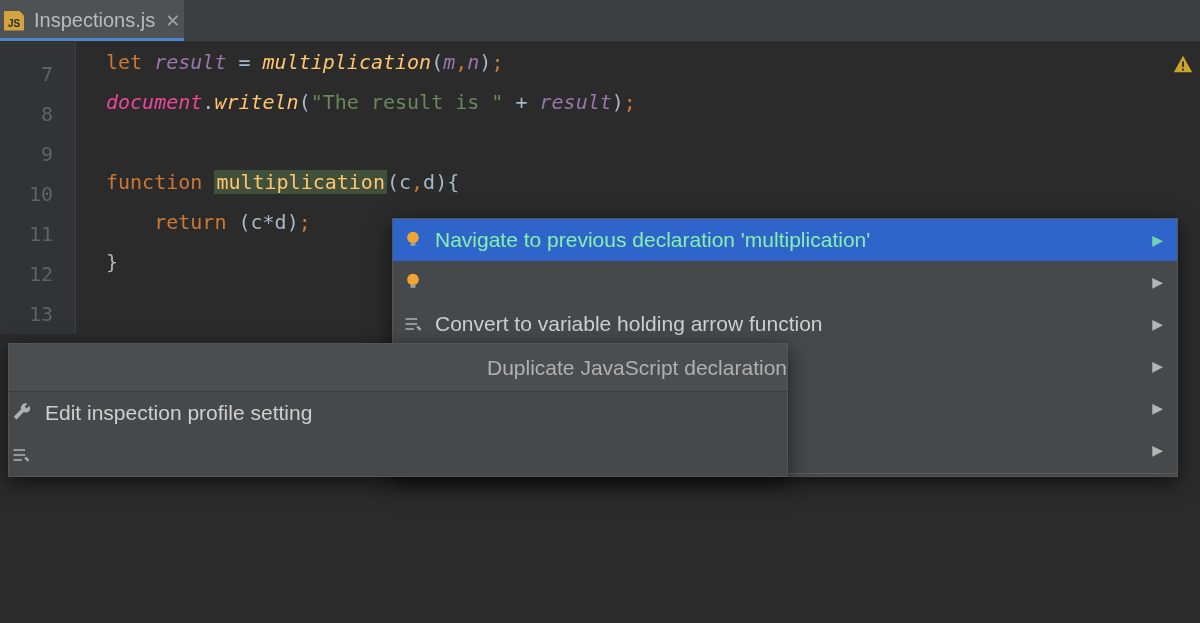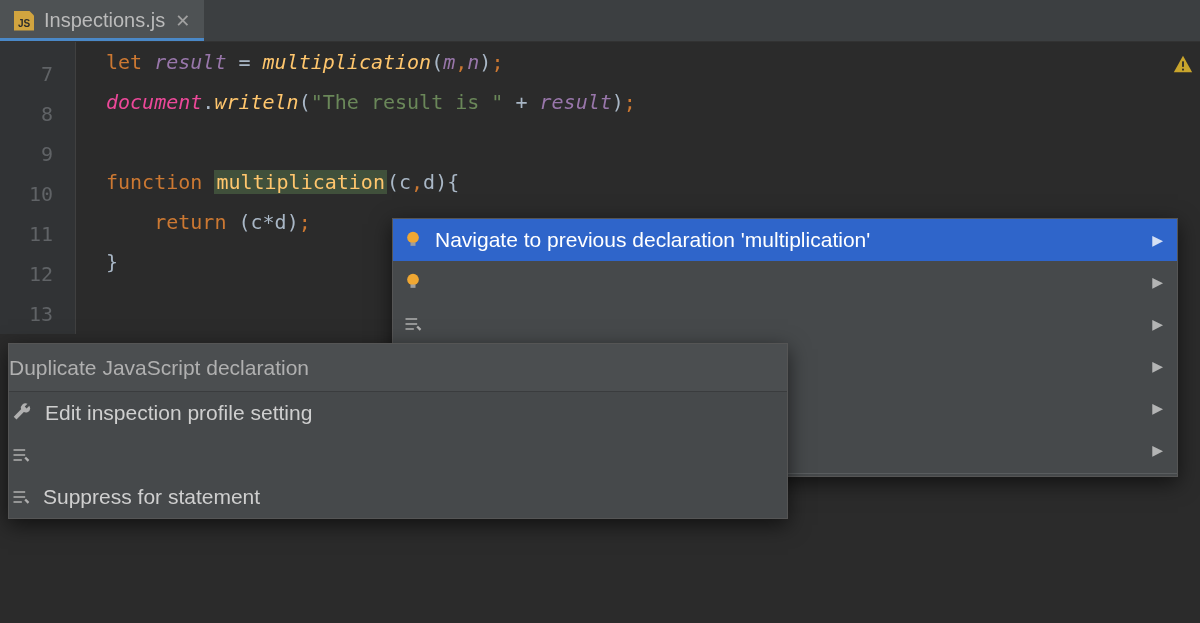--- a/index.html
+++ b/index.html
@@ -18,21 +18,21 @@
   .tab-bar {
     display: flex;
     background: #3c3f41;
     height: 42px;
     border-bottom: 1px solid #323232;
   }
   .tab {
     display: flex;
     align-items: center;
     gap: 10px;
-    padding: 0 14px;
+    padding: 0 4px;
     background: #4e5254;
     color: #bbbbbb;
     font-family: "Segoe UI", sans-serif;
     font-size: 20px;
     position: relative;
   }
   .tab::after {
     content: "";
     position: absolute;
     bottom: 0; left: 0; right: 0;
@@ -125,21 +125,21 @@
   }
   .popup-row {
     display: flex;
     align-items: center;
     height: 42px;
     padding: 0 14px 0 10px;
     gap: 12px;
   }
   .popup-row.selected {
     background: #2f65ca;
-    color: #ffffff;
+    color: #86efac;
   }
   .popup-row .arrow {
     margin-left: auto;
     font-size: 14px;
     color: inherit;
     opacity: 0.8;
   }
   .bulb { width: 20px; height: 20px; display: flex; align-items: center; justify-content: center; }
   .bulb svg { width: 20px; height: 20px; }
   .edit-icon { width: 20px; height: 20px; display:flex; align-items:center; justify-content:center; }
@@ -150,21 +150,21 @@
     margin: 2px 0;
   }
 
   
   .popup-submenu {
     left: 8px;
     top: 343px;
     width: 780px;
   }
   .popup-submenu .header {
-    text-align: left;
+    text-align: right;
     height: 48px;
     line-height: 48px;
     color: #b0b0b0;
     font-size: 21px;
     border-bottom: 1px solid #3a3c3e;
     background: #4b4e50;
   }
   .popup-submenu .popup-row {
     padding-left: 2px;
   }
@@ -242,20 +242,21 @@
     </span>
     <span class="arrow">▶</span>
   </div>
   <div class="popup-row">
     <span class="edit-icon">
       <svg viewBox="0 0 24 24">
           <path stroke="#b0b0b0" stroke-width="2" fill="none" d="M3 6h14M3 12h14M3 18h10"></path>
           <path fill="#b0b0b0" d="M18 14l4 4-2 2-4-4z"></path>
         </svg>
     </span>
+    <span>Convert to variable holding arrow function</span>
     <span class="arrow">▶</span>
   </div>
   <div class="popup-row">
     <span class="edit-icon" style="visibility:hidden">
       <svg viewBox="0 0 24 24"></svg>
     </span>
     <span>n' to file Multiplication.js</span>
     <span class="arrow">▶</span>
   </div>
   <div class="popup-row">
@@ -291,22 +292,13 @@
   <div class="popup-row">
     <span class="edit-icon">
       <svg viewBox="0 0 24 24">
           <path stroke="#b0b0b0" stroke-width="2" fill="none" d="M3 6h14M3 12h14M3 18h10"></path>
           <path fill="#b0b0b0" d="M18 14l4 4-2 2-4-4z"></path>
         </svg>
     </span>
   </div>
 
 
-  <div class="popup-row">
-    <span class="edit-icon">
-      <svg viewBox="0 0 24 24">
-          <path stroke="#b0b0b0" stroke-width="2" fill="none" d="M3 6h14M3 12h14M3 18h10"></path>
-          <path fill="#b0b0b0" d="M18 14l4 4-2 2-4-4z"></path>
-        </svg>
-    </span>
-    <span>Suppress for statement</span>
-  </div>
 </div>
 
 </body></html>

